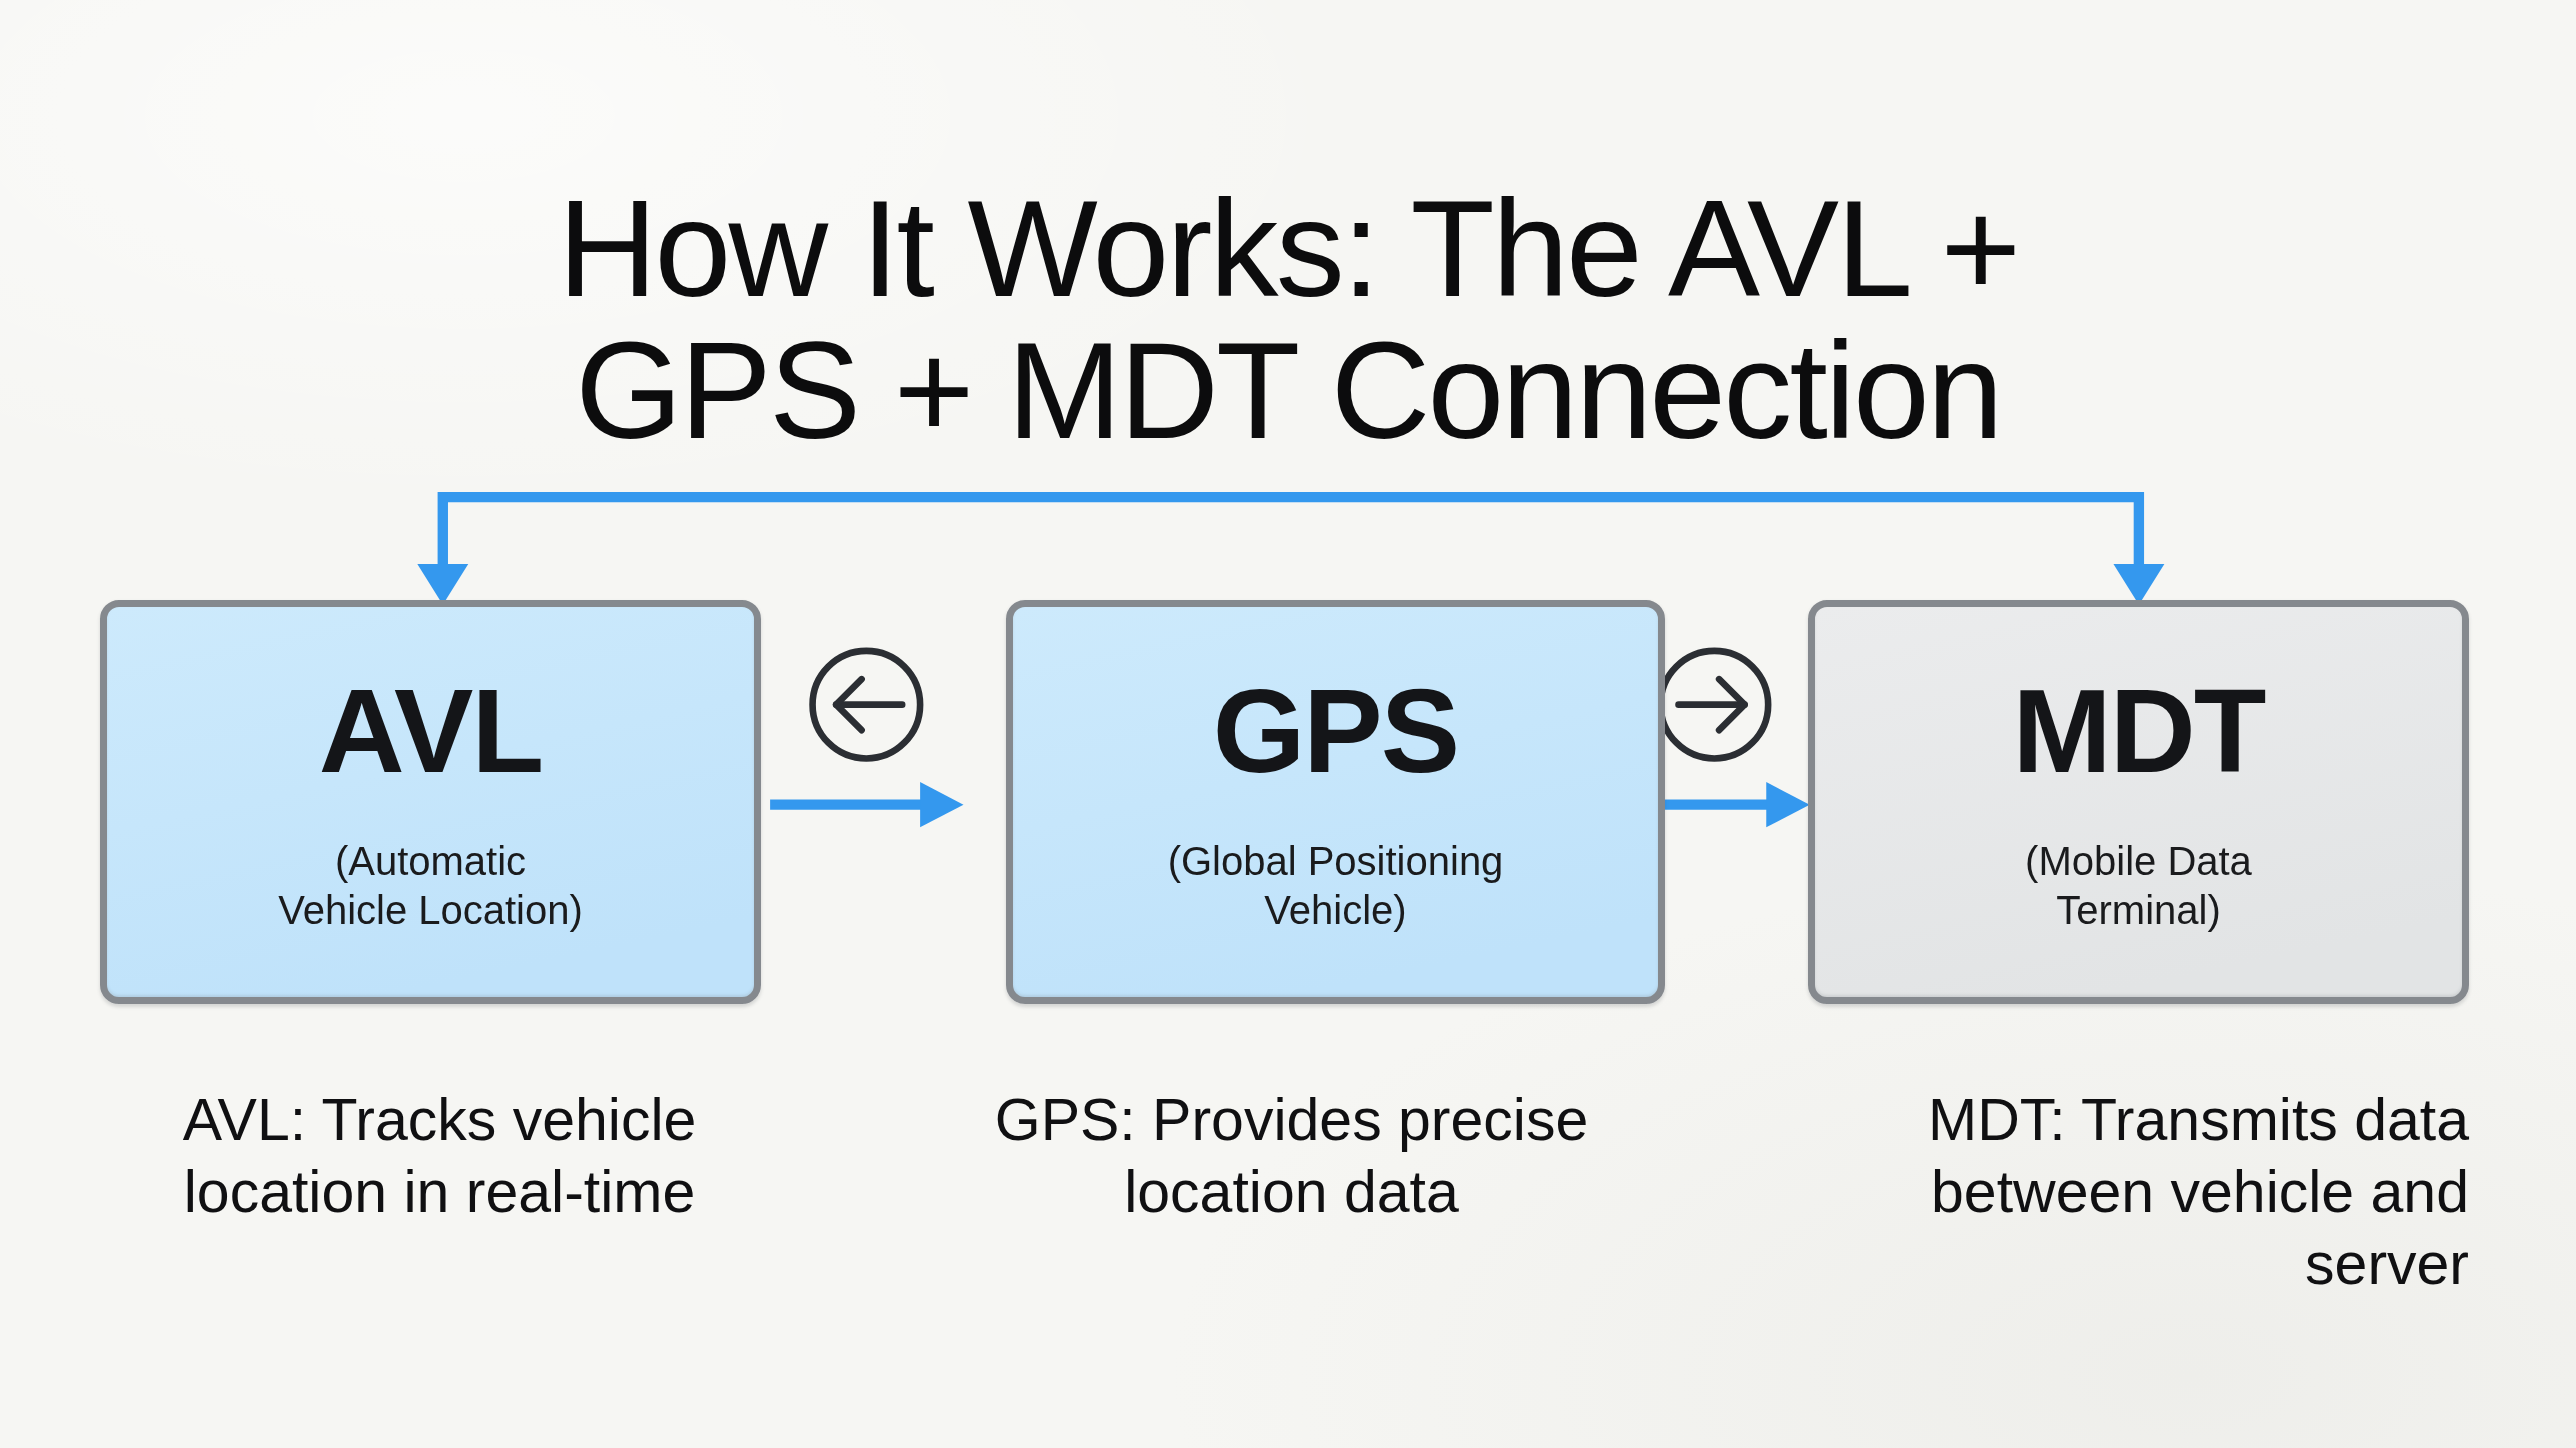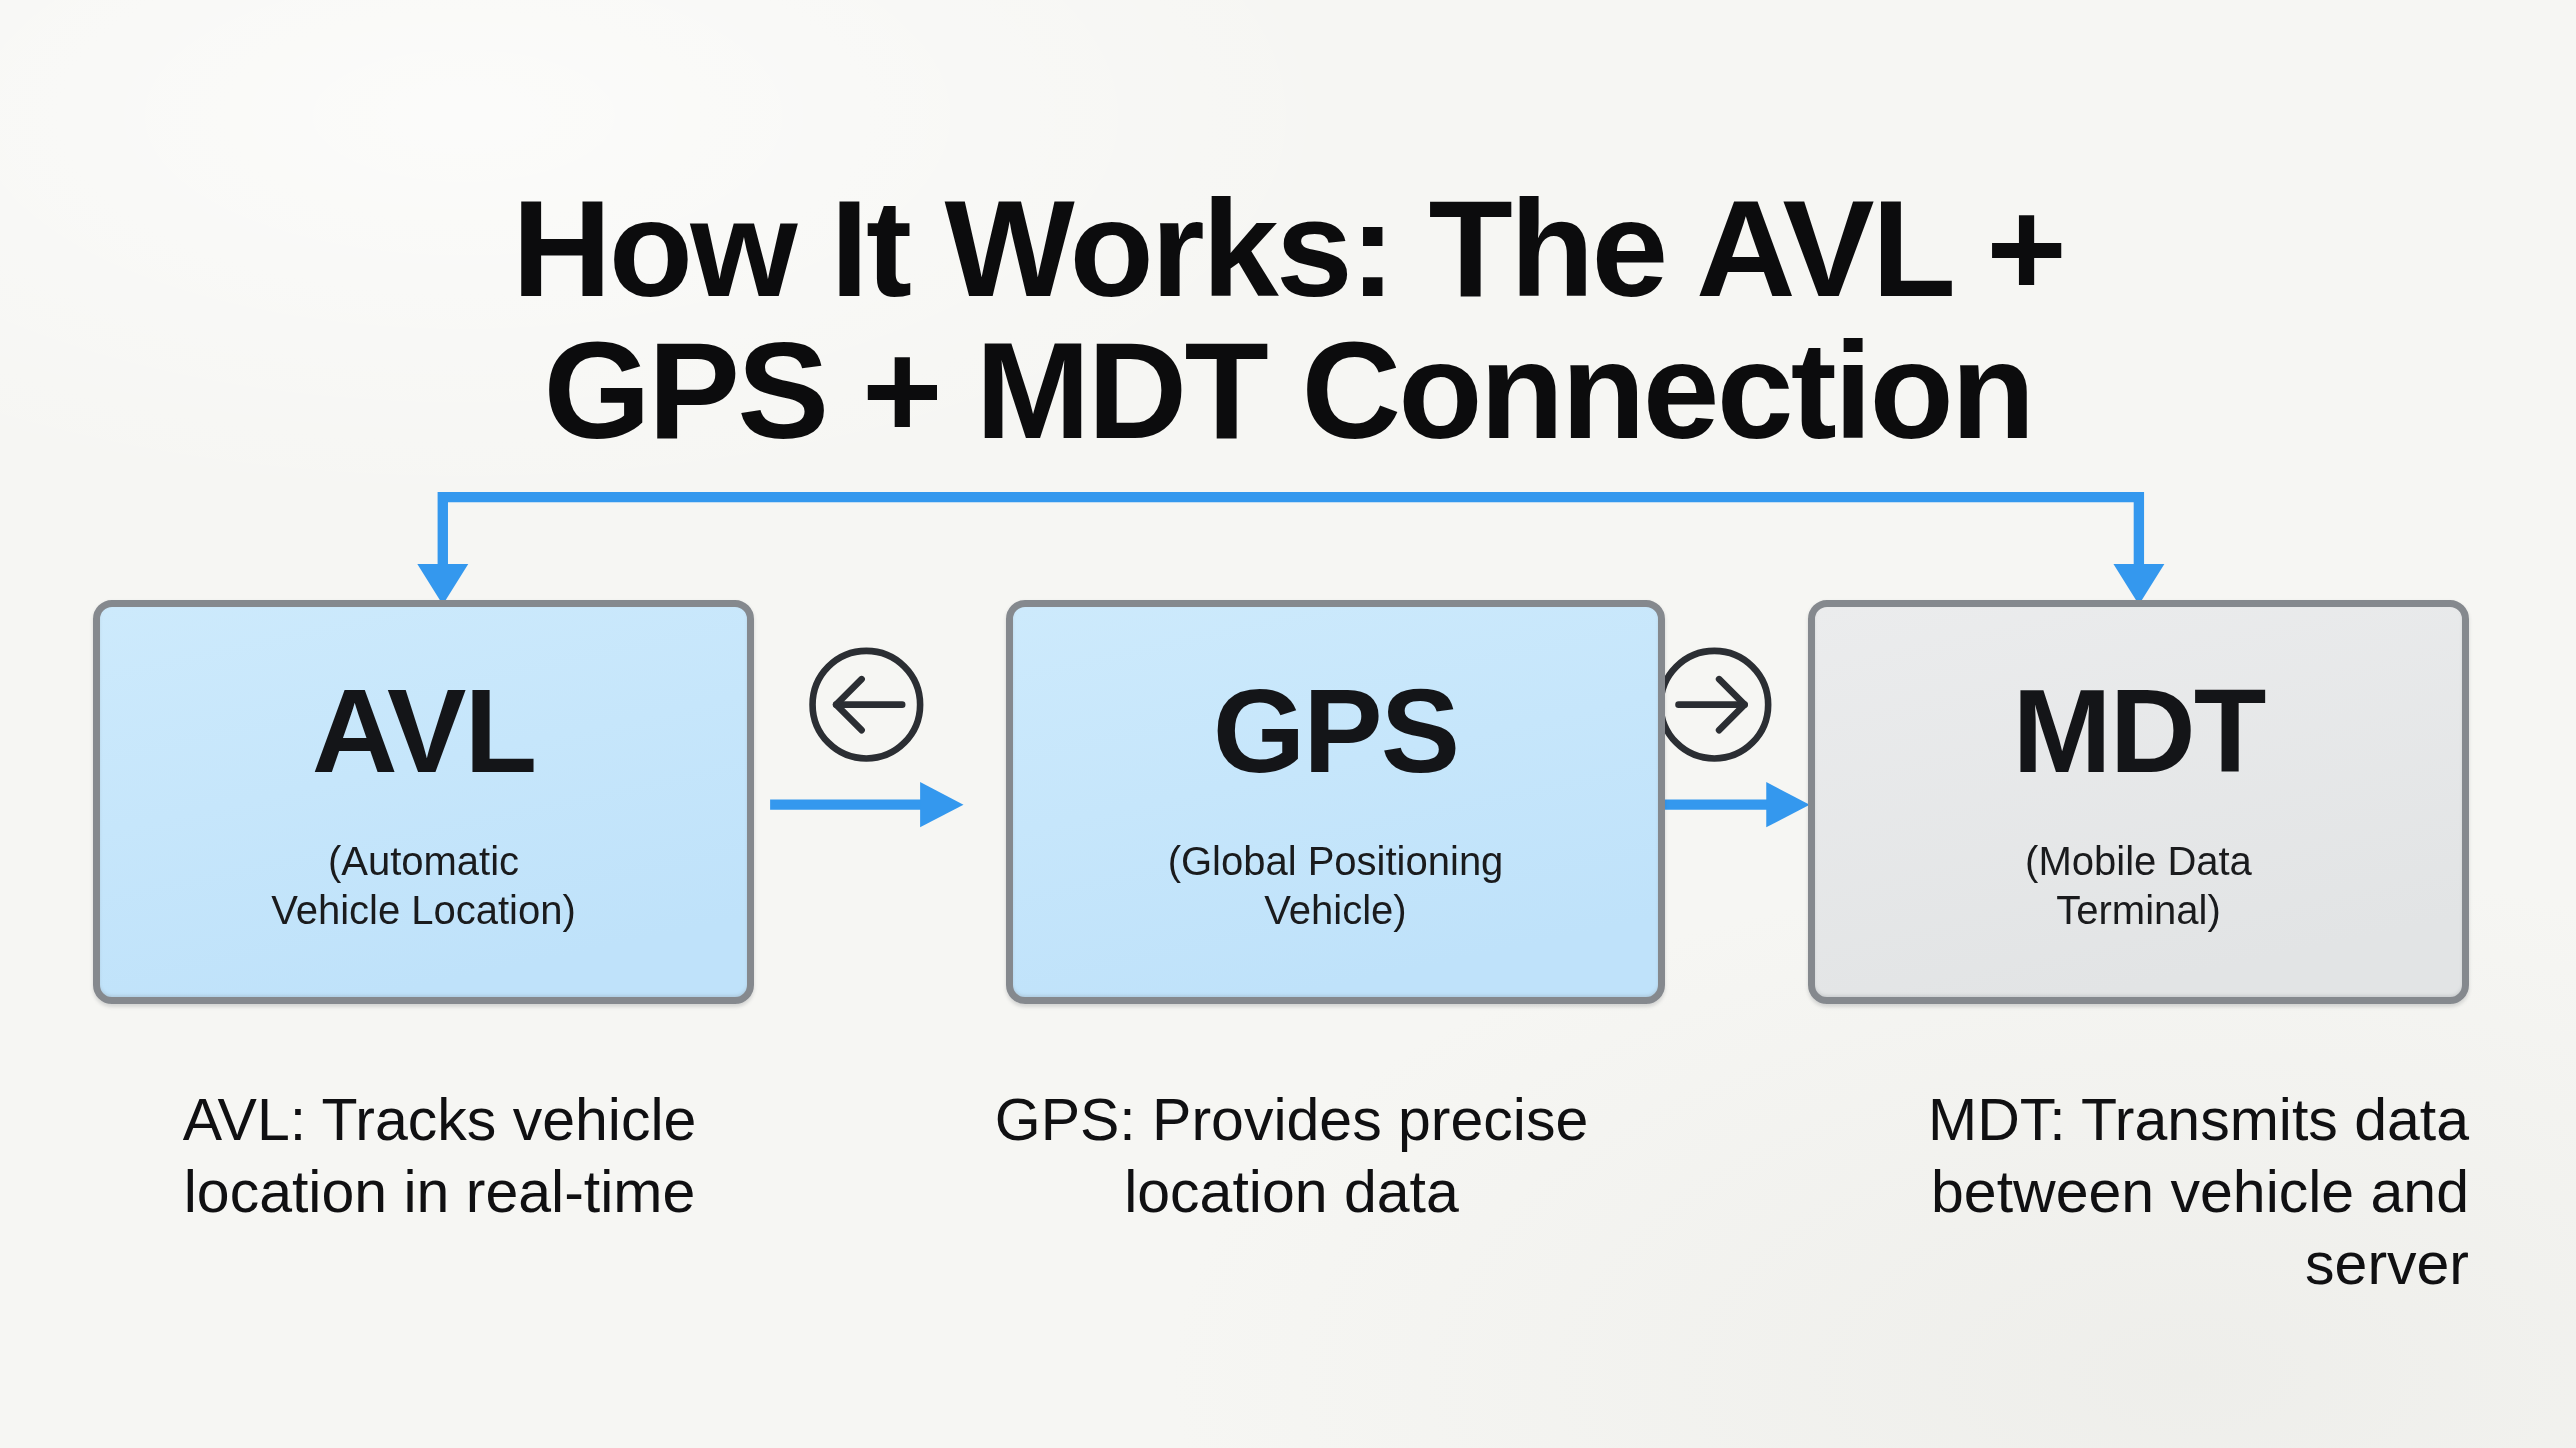--- a/index.html
+++ b/index.html
@@ -22,40 +22,40 @@
   .canvas{
     position:relative;width:2576px;height:1448px;
     background:
       radial-gradient(ellipse 1510px 661px at 18% 8%, rgba(255,255,255,.6), rgba(255,255,255,0) 60%),
       radial-gradient(ellipse 1698px 849px at 85% 95%, rgba(230,230,226,.5), rgba(255,255,255,0) 60%),
       var(--background);
   }
 
   .title{
     position:absolute;left:0;top:85px;width:100%;
-    text-align:center;font-weight:700;font-size:138px;line-height:142px;
+    text-align:center;font-weight:400;font-size:138px;line-height:142px;
     letter-spacing:-2.8px;color:var(--text-black);
   }
   .title span{display:block;}
 
   svg.connectors{position:absolute;left:0;top:0;width:2576px;height:1448px;}
   .conn-stroke{stroke:var(--arrow-blue);stroke-width:11;fill:none;}
   .conn-fill{fill:var(--arrow-blue);stroke:none;}
   .icon-stroke{stroke:var(--icon-dark);stroke-width:7;fill:none;stroke-linecap:round;stroke-linejoin:round;}
 
   .box{
     position:absolute;top:600px;width:661px;height:404px;
     border:7.5px solid var(--border-gray);border-radius:19px;
     display:flex;flex-direction:column;align-items:center;justify-content:center;
     text-align:center;
     box-shadow:0 2.8px 3.8px rgba(60,64,70,.18), inset 0 -1.9px 2.8px rgba(110,115,120,.18);
   }
   .box--blue{background:linear-gradient(168deg, var(--box-blue-light) 0%, var(--box-blue) 85%);}
   .box--gray{background:linear-gradient(168deg, var(--box-gray-light) 0%, var(--box-gray) 85%);}
-  #box-avl{left:93px;}
+  #box-avl{left:100px;}
   #box-gps{left:1006px;width:659px;}
   #box-mdt{left:1808px;}
 
   .box-title{
     font-size:119px;font-weight:700;letter-spacing:-1.9px;
     color:#141518;line-height:1.05;
   }
   .box-sub{
     margin-top:43px;font-size:40px;line-height:1.22;
     color:#1a1b1d;white-space:pre-line;

